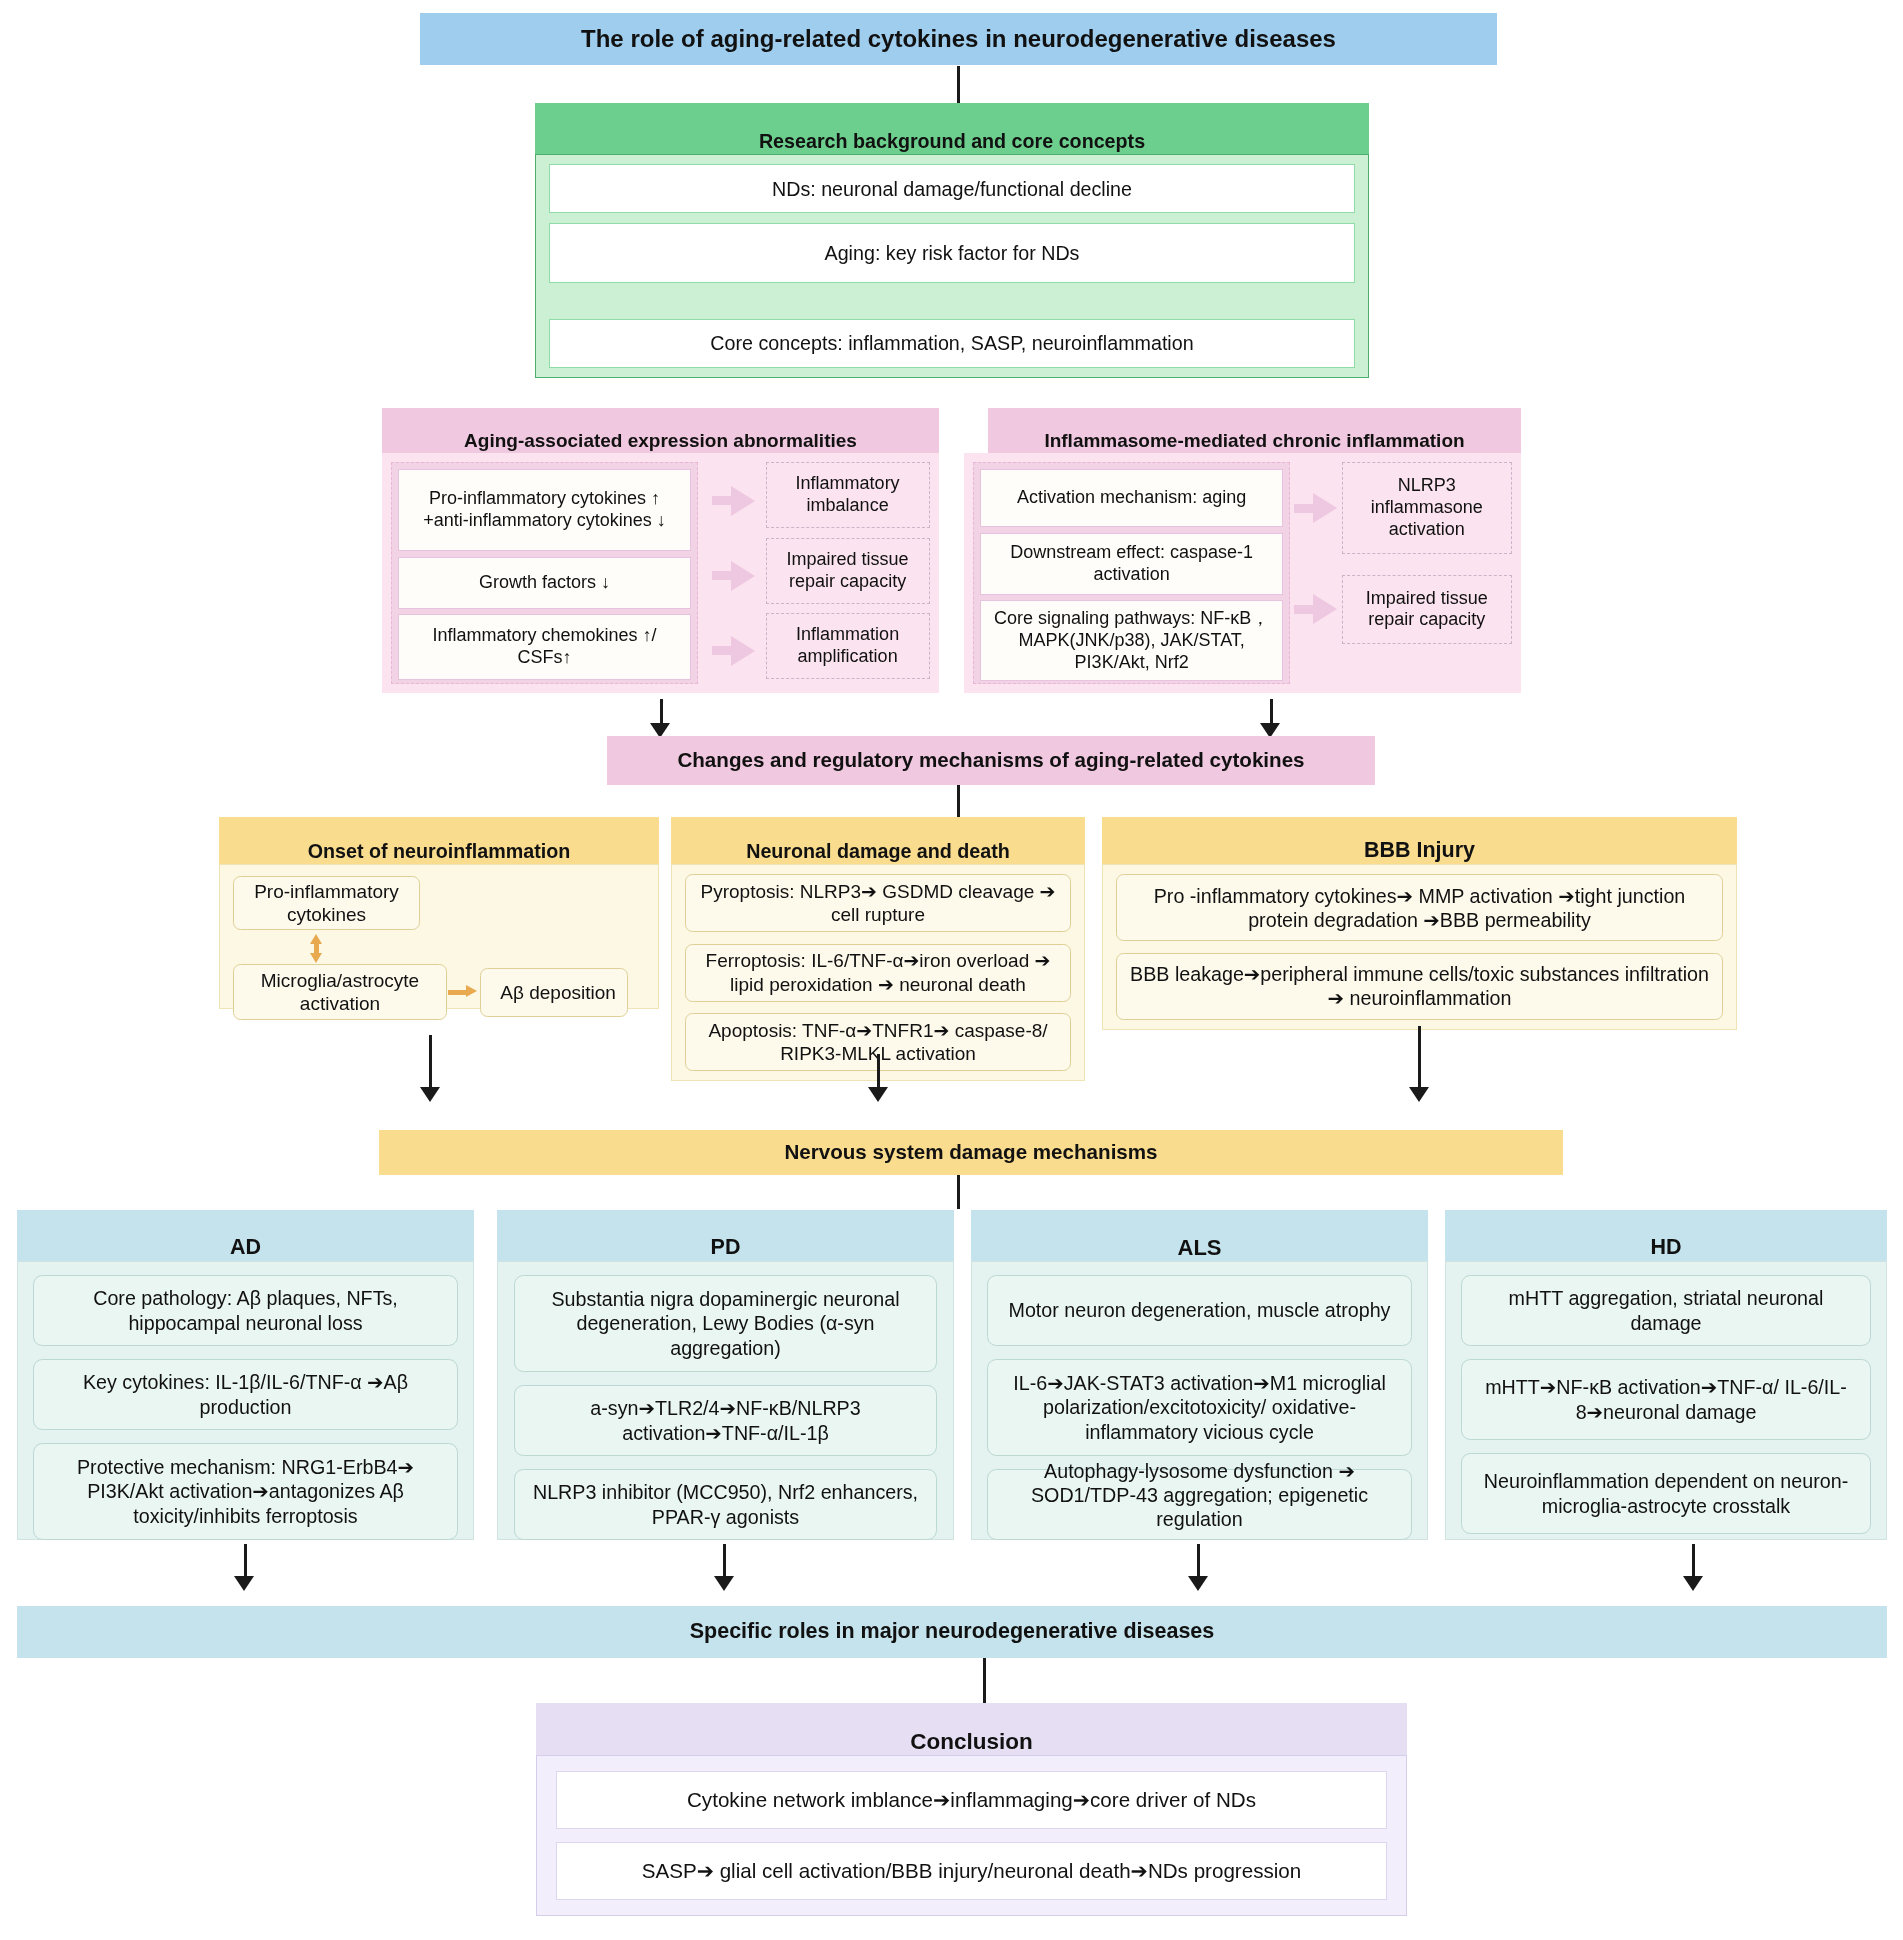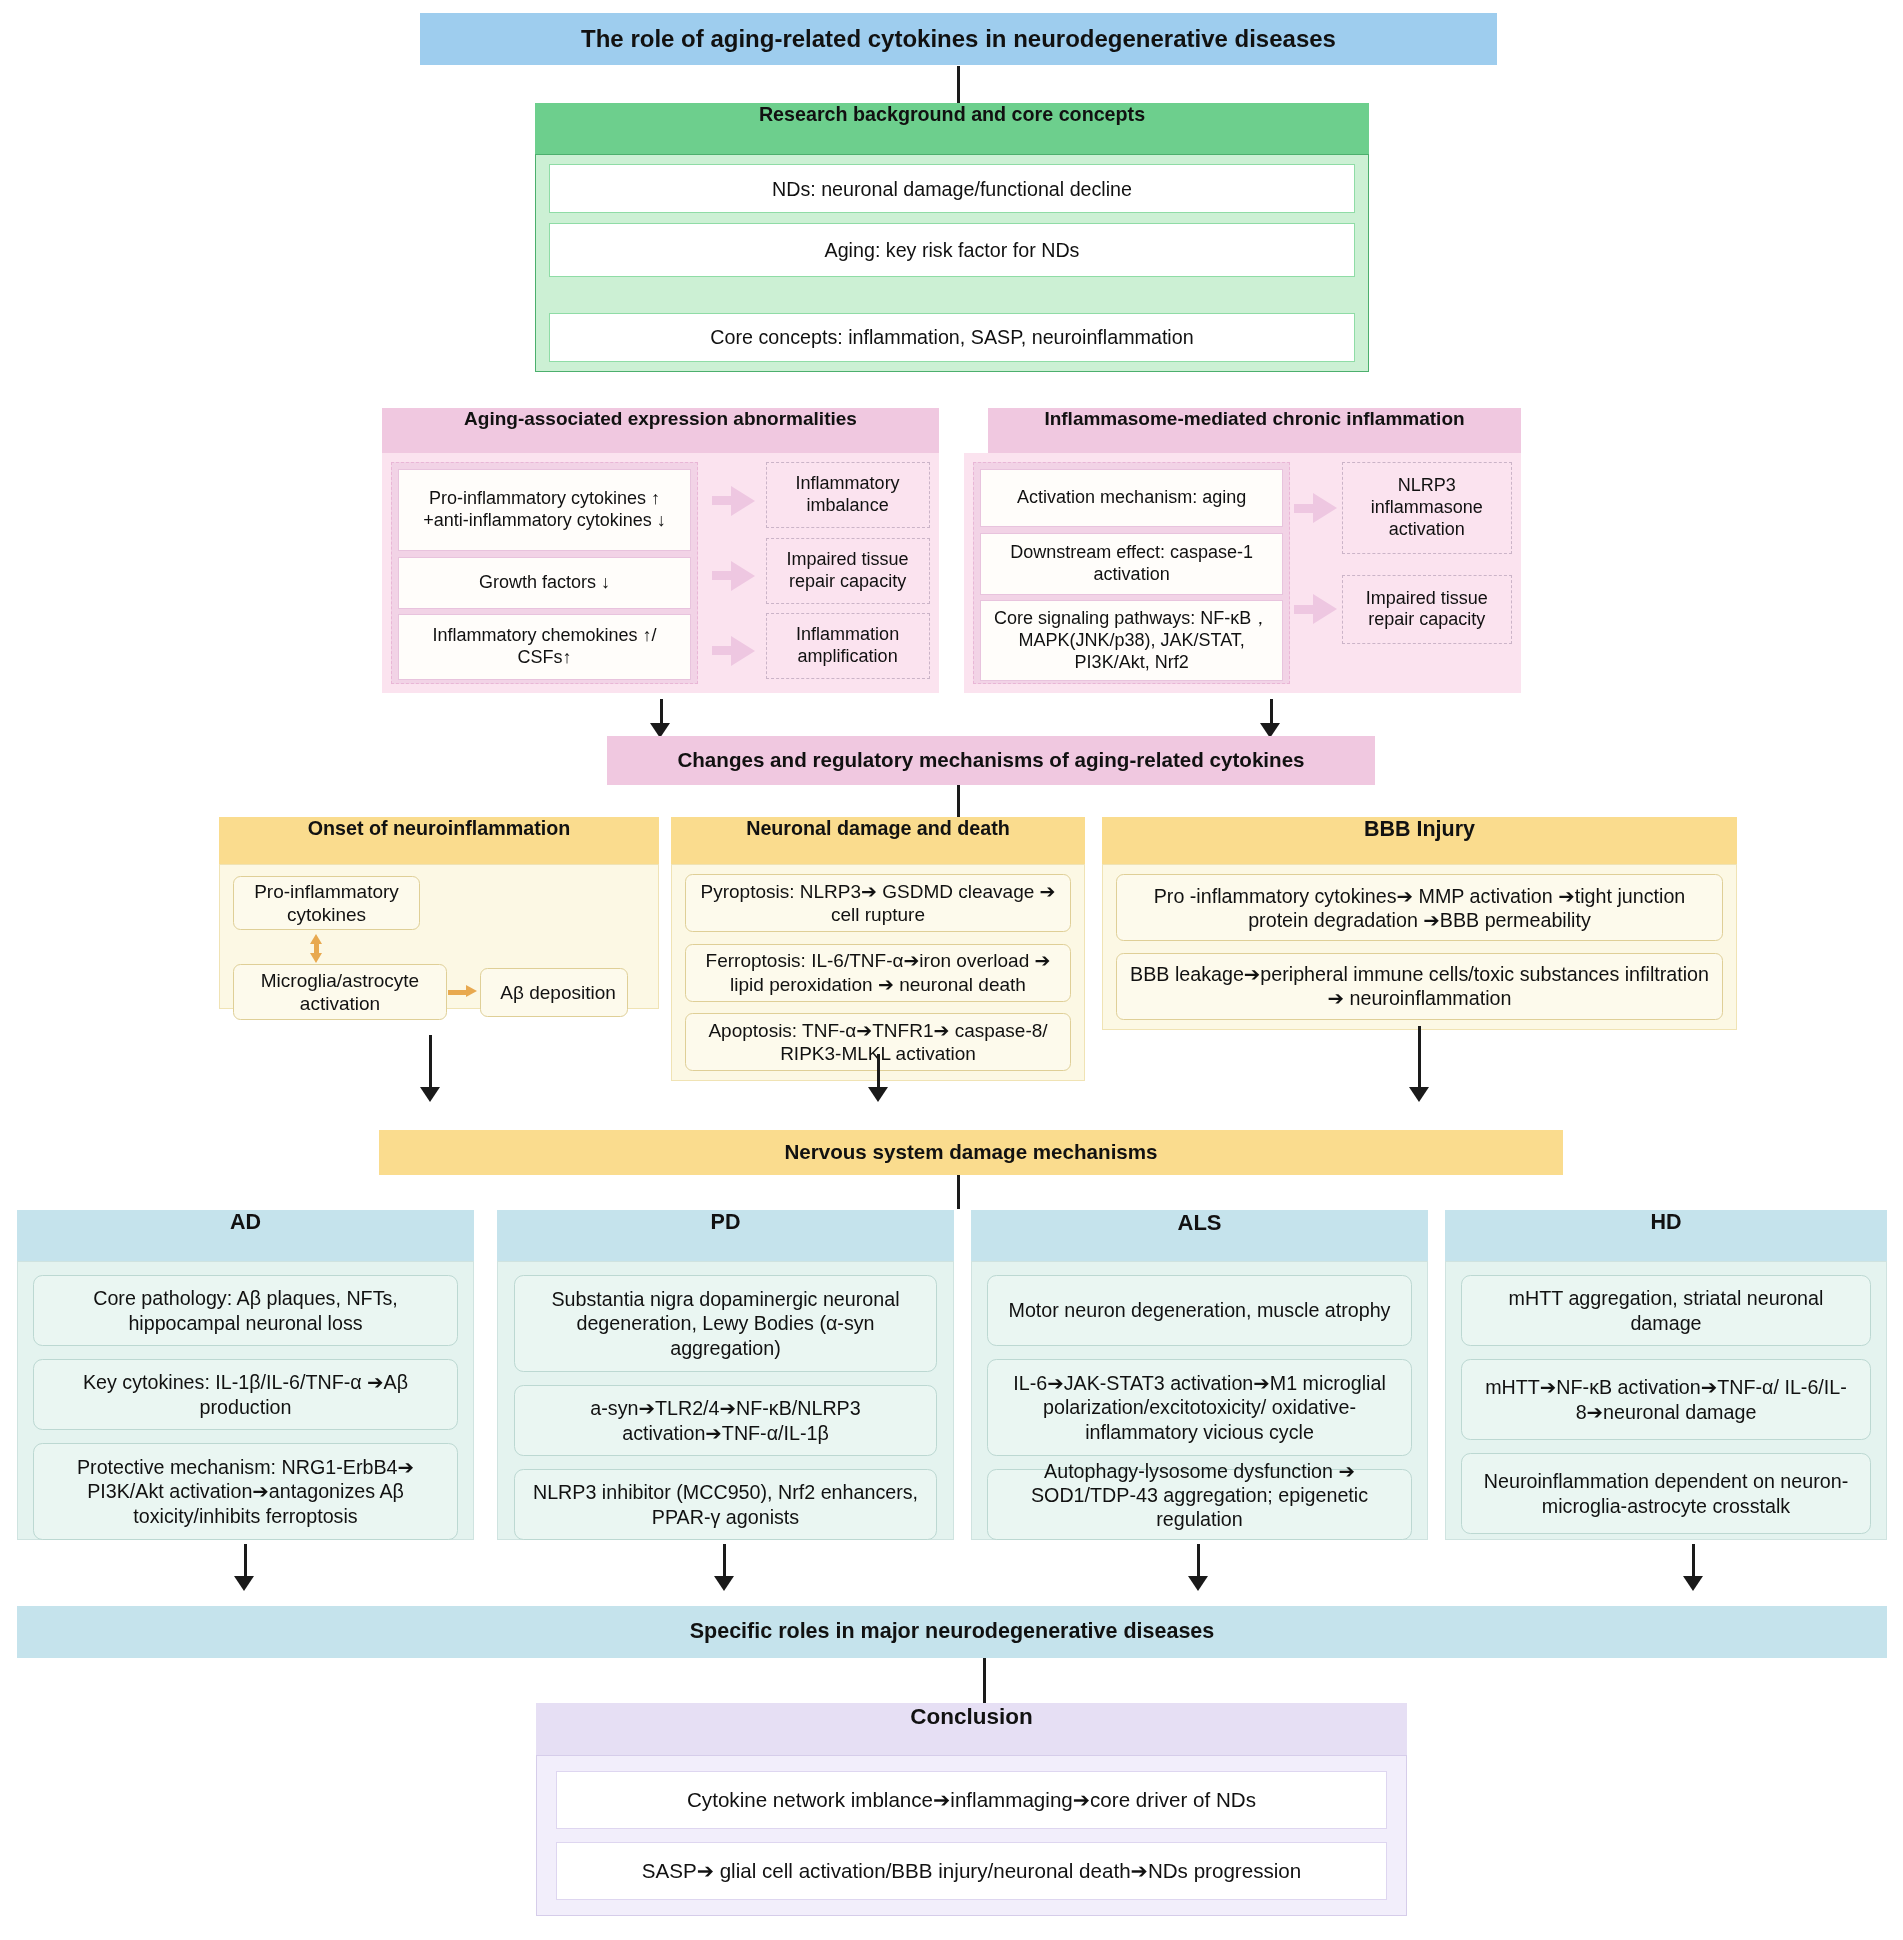--- a/index.html
+++ b/index.html
@@ -17,21 +17,21 @@
   .banner {
     position: absolute;
     display: flex; align-items: center; justify-content: center;
     font-weight: bold;
     text-align: center;
     line-height: 1.2;
   }
   
   .panel { position: absolute; }
   .panel-head {
-    display: flex; align-items: flex-start; justify-content: center;
+    display: flex; align-items: flex-end; justify-content: center;
     font-weight: bold; text-align: center; line-height: 1.2;
   }
   .panel-body { padding: 11.2px; }
 
   .cell {
     display: flex; align-items: center; justify-content: center;
     text-align: center; line-height: 1.22;
     padding: 7.5px 11.2px;
   }
 
@@ -106,21 +106,21 @@
   <div class="vline" style="left:957px; top:66px; height:37px;"></div>
 
   <div class="panel" style="left:535px; top:103px; width:834px;">
     <div class="panel-head c-green-head" style="height:51px; font-size:19.7px;">
       <span>Research background and core concepts</span>
     </div>
     <div class="panel-body c-green-body" style="padding:9.4px 13px;">
       <div class="cell c-green-cell" style="height:49px; font-size:19.7px; margin-bottom:9.4px;">
         <span>NDs: neuronal damage/functional decline</span>
       </div>
-      <div class="cell c-green-cell" style="height:54px; font-size:19.7px; margin-bottom:9.4px;justify-content:center;">
+      <div class="cell c-green-cell" style="height:60px; font-size:19.7px; margin-bottom:9.4px;justify-content:center;">
         <span>Aging: key risk factor for NDs</span>
       </div>
       <div class="cell c-green-cell" style="height:49px; font-size:19.7px;margin-top:36px;">
         <span>Core concepts: inflammation, SASP, neuroinflammation</span>
       </div>
     </div>
   </div>
 
   <div class="panel" style="left:382px; top:408px; width:557px;">
     <div class="panel-head c-pink-head" style="height:45px; font-size:19px;">

